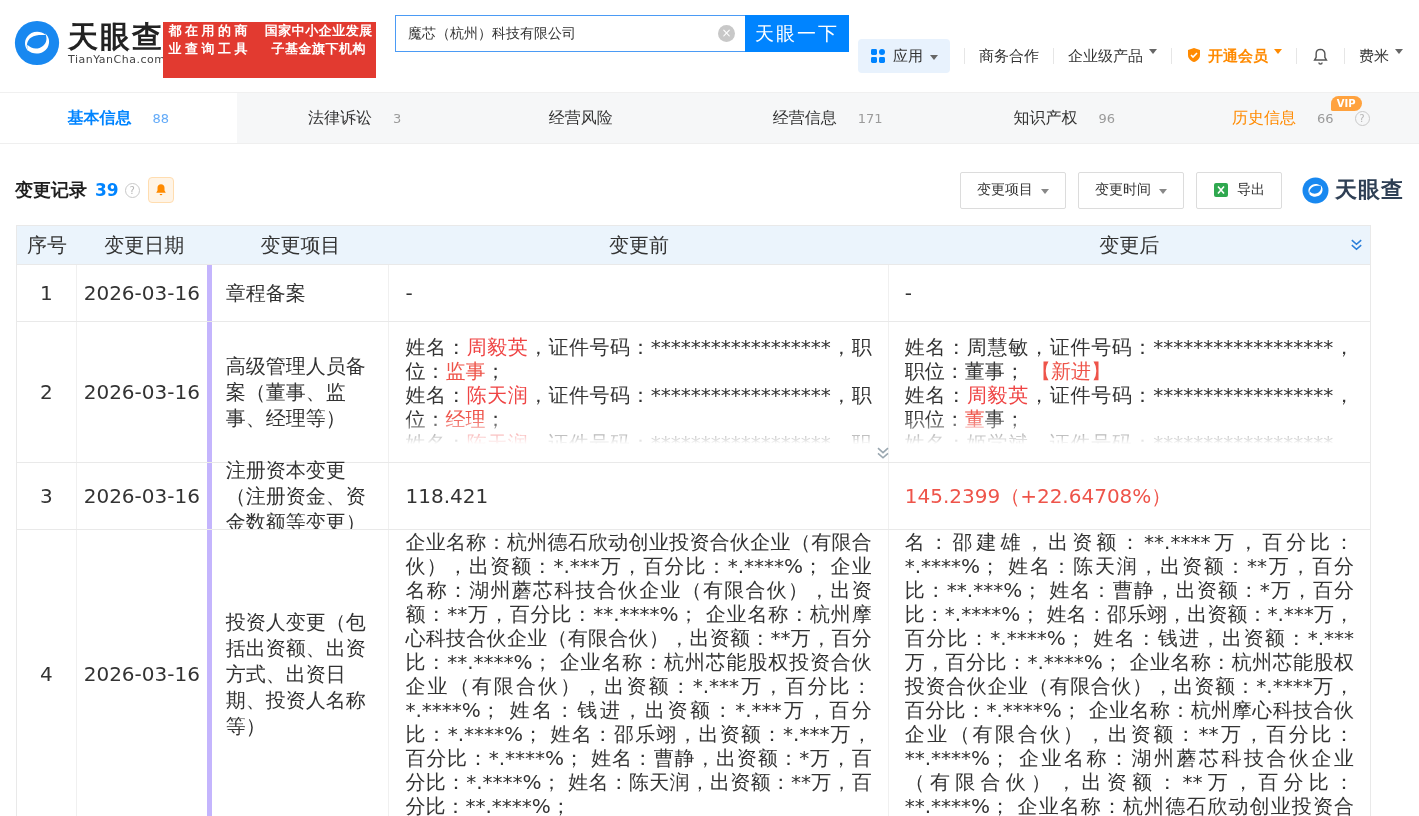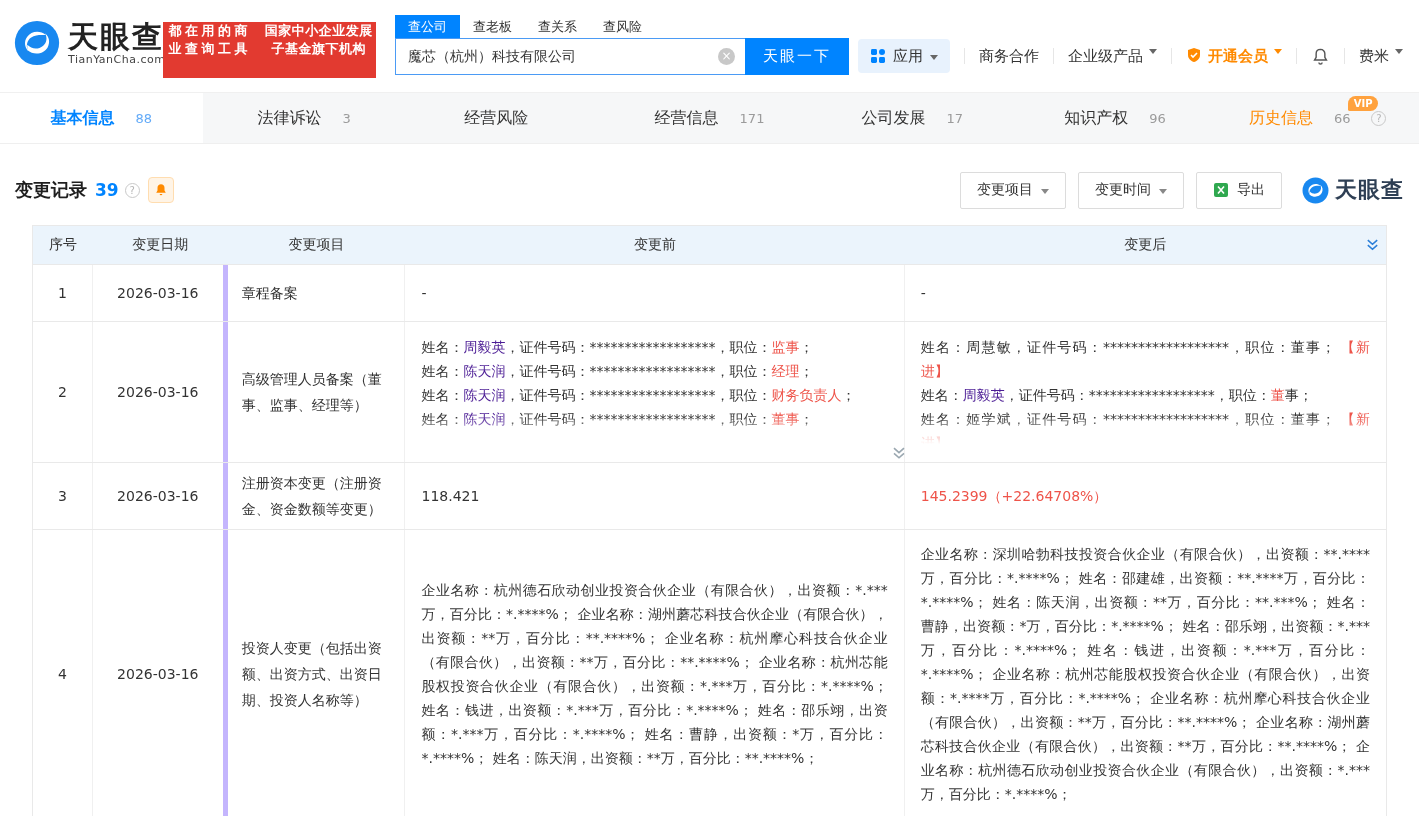--- a/index.html
+++ b/index.html
@@ -22,21 +22,21 @@
   .search-tab { padding:0 13px; line-height:23px; color:#333; cursor:pointer; }
   .search-tab.active { background:#0084ff; color:#fff; }
   .search-main { display:flex; }
   .input-box { position:relative; }
   .search-input { width:350px; height:37px; border:1px solid #4b9bf5; border-right:none;
     padding:0 34px 0 12px; font-size:14px; color:#333; outline:none;
     font-family:"DejaVu Sans","Liberation Sans",sans-serif; }
   .clear-ic { position:absolute; right:10px; top:10px; width:17px; height:17px; border-radius:50%;
     background:#c8c8c8; color:#fff; font-size:12px; line-height:16px; text-align:center; cursor:pointer; }
   .search-btn { width:104px; height:37px; background:#0084ff; color:#fff; border:none;
-    font-size:15px; letter-spacing:2px; cursor:pointer;
+    font-size:19px; letter-spacing:2px; cursor:pointer;
     font-family:Liberation Sans, sans-serif; }
 
   .topnav { position:absolute; right:16px; top:38px; display:flex; align-items:center;
     font-size:15px; color:#333; height:36px; }
   .apps-pill { background:#e8f2fd; border-radius:4px; height:34px; padding:9px 12px;
     display:flex; align-items:center; gap:7px; cursor:pointer; }
   .caret { width:0; height:0; border-left:4px solid transparent; border-right:4px solid transparent;
     border-top:5px solid #666; margin-top:2px; display:inline-block; }
   .caret.or { border-top-color:#ff8a00; }
   .nav-sep { width:1px; height:16px; background:#e6e6e6; margin:0 14px; }
@@ -65,42 +65,42 @@
   .bell-box { width:26px; height:26px; background:#fff4e6; border:1px solid #ffddb0; border-radius:4px;
     display:flex; align-items:center; justify-content:center; margin-left:8px; cursor:pointer; }
   .sec-right { margin-left:auto; display:flex; align-items:center; }
   .s-btn { height:37px; border:1px solid #dcdcdc; border-radius:2px; background:#fff; padding:0 16px;
     font-size:14px; color:#333; display:flex; align-items:center; gap:8px; margin-left:12px; cursor:pointer; }
   .s-btn .caret { border-top-color:#888; }
   .watermark { display:flex; align-items:center; gap:6px; margin-left:20px; }
   .watermark .wm-txt { font-size:22px; font-weight:800; color:#2e3f54; letter-spacing:1px; }
 
   
-  .t-table { margin:15px 32px 0; width:1355px; border:1px solid #e9e9e9; border-bottom:none;
-    font-size:14px; }
+  .t-table { margin:15px 16px 0; width:1355px; border:1px solid #e9e9e9; border-bottom:none;
+    font-size:20px; }
   .t-head { display:flex; background:#ebf4fc; height:38px; align-items:center; position:relative; }
   .t-head .hc { text-align:center; color:#333; }
   .hc0 { width:60px; } .hc1 { width:135px; } .hc2 { width:178px; } .hc3 { width:500px; } .hc4 { width:482px; }
   .head-expand { position:absolute; right:6px; top:50%; transform:translateY(-50%); cursor:pointer;
     line-height:0; }
   .t-row { display:flex; border-top:1px solid #e9e9e9; position:relative; background:#fff; }
   .r1 { height:57px; } .r2 { height:141px; } .r3 { height:67px; } .r4 { height:288px; }
   .cell { box-sizing:border-box; }
   .c0 { width:60px; display:flex; align-items:center; justify-content:center; border-right:1px solid #f0f0f0; }
   .c1 { width:135px; display:flex; align-items:center; justify-content:center; border-right:5px solid #c4b5fd; }
   .c2 { width:178px; display:flex; align-items:center; padding:10px 14px; line-height:26px;
     border-right:1px solid #f0f0f0; }
   .c3 { width:500px; border-right:1px solid #f0f0f0; }
   .c4 { width:482px; }
   .rich { padding:12px 16px; line-height:24px; display:flex; flex-direction:column;
     justify-content:center; position:relative; overflow:hidden; }
   .rich.clipped { justify-content:flex-start; padding-top:13px; }
   .clip-inner { max-height:112px; overflow:hidden; }
   .para { text-align:justify; }
-  .seg-link { color:#4c1d95; cursor:pointer; }
+  .seg-link { color:#ef4444; cursor:pointer; }
   .seg-red { color:#ee544a; }
   .fade { position:absolute; left:0; right:0; bottom:14px; height:32px;
     background:linear-gradient(rgba(255,255,255,0),#fff 88%); pointer-events:none; }
   .expand-ctrl { position:absolute; left:858px; bottom:1px; cursor:pointer; line-height:0; }
 </style>
 </head>
 <body>
 
 <div class="topbar">
   <div class="logo">
@@ -116,26 +116,20 @@
       <div class="dom">TianYanCha.com</div>
     </span>
   </div>
 
   <div class="slogan">
     <div class="l1">都在用的商业查询工具</div>
     <div class="l2">国家中小企业发展子基金旗下机构</div>
   </div>
 
   <div class="search-wrap">
-    <div class="search-tabs">
-      <span class="search-tab active">查公司</span>
-      <span class="search-tab">查老板</span>
-      <span class="search-tab">查关系</span>
-      <span class="search-tab">查风险</span>
-    </div>
     <div class="search-main">
       <span class="input-box">
         <input class="search-input" value="魔芯（杭州）科技有限公司" style="">
         <span class="clear-ic">×</span>
       </span>
       <button class="search-btn">天眼一下</button>
     </div>
   </div>
 
   <div class="topnav">
@@ -195,24 +189,20 @@
     <span>法律诉讼</span>
     <span class="cnt">3</span>
   </div>
   <div class="ptab">
     <span>经营风险</span>
     <span class="cnt"></span>
   </div>
   <div class="ptab">
     <span>经营信息</span>
     <span class="cnt">171</span>
-  </div>
-  <div class="ptab">
-    <span>公司发展</span>
-    <span class="cnt">17</span>
   </div>
   <div class="ptab">
     <span>知识产权</span>
     <span class="cnt">96</span>
   </div>
   <div class="ptab hist">
     <span class="vip-badge">VIP</span>
     <span>历史信息</span>
     <span class="cnt">66</span>
     <span class="q-icon">?</span>

